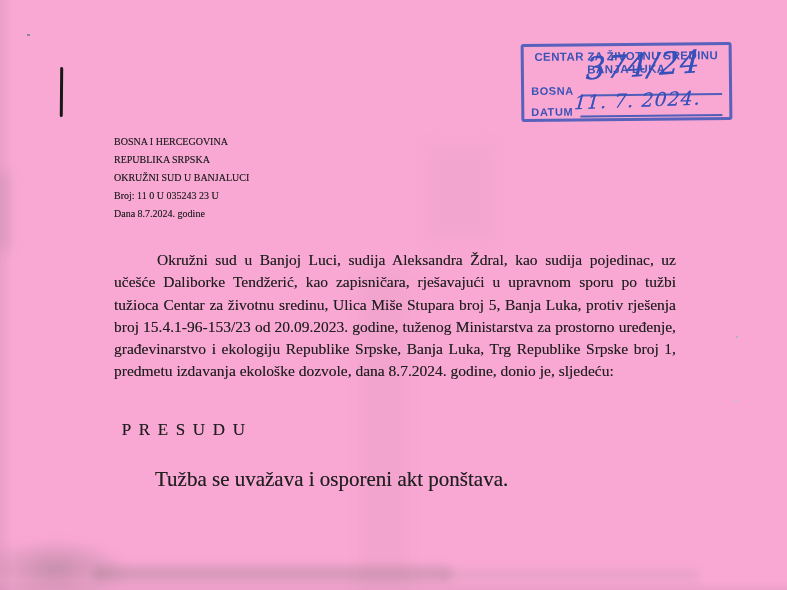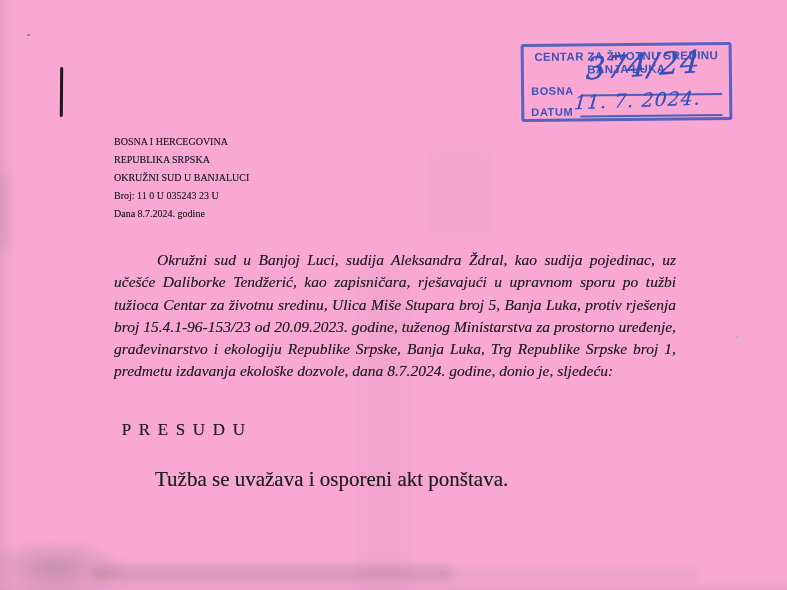--- a/index.html
+++ b/index.html
@@ -54,21 +54,21 @@
   .hand { position:absolute; font-family:"DejaVu Serif", serif; font-style:italic;
           color:#3550bb; white-space:nowrap; text-shadow:0 0 0.5px rgba(53,80,187,0.6); }
   .hand-broj  { left:62px; top:1px;  font-size:31px; letter-spacing:1px;
                 transform:rotate(-3deg) skewX(-6deg); }
   .hand-datum { left:50px; top:43px; font-size:19px; letter-spacing:1px;
                 transform:rotate(-1.5deg) skewX(-6deg); }
 
   
   .header { position:absolute; left:114px; top:133px; font-size:10px; line-height:18px; }
   .intro  { position:absolute; left:114px; top:249px; width:562px; margin:0;
-            font-size:15.5px; line-height:22.3px; text-align:justify; text-indent:43px;font-style:italic; }
+            font-size:15.5px; line-height:22.3px; text-align:justify; text-indent:43px; }
   .title  { position:absolute; left:114px; top:420px; width:562px; text-align:left;
             font-size:17px; letter-spacing:0.45em; text-indent:0.45em; }
   .ruling { position:absolute; left:114px; top:469px; width:562px;
             font-size:21px; line-height:21.8px; }
   .ruling p { margin:0; text-align:justify; text-indent:41px; }
 </style>
 </head>
 <body>
 
 <div class="paper">

